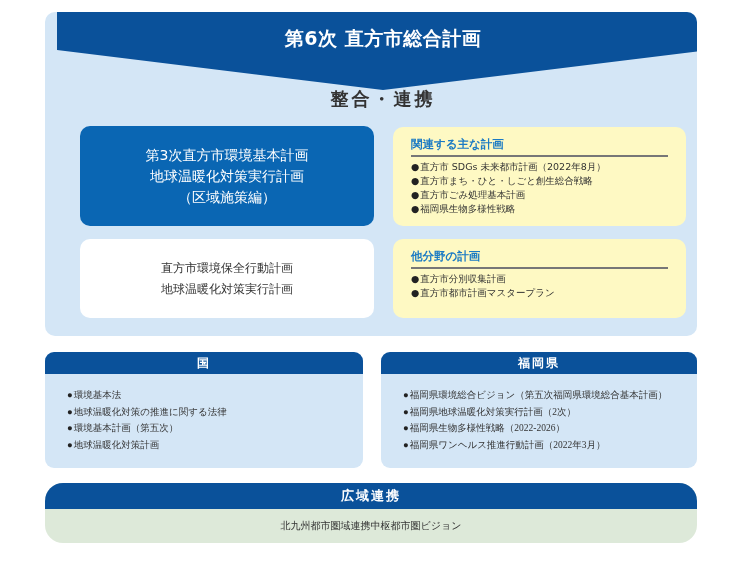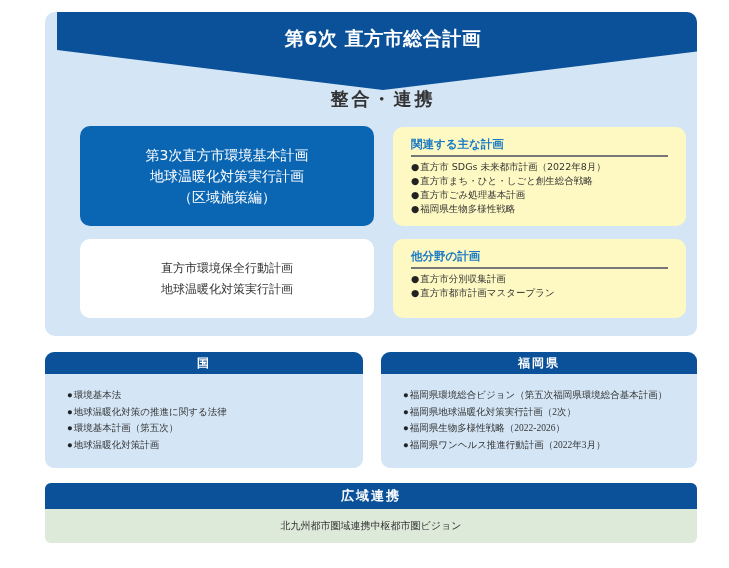--- a/index.html
+++ b/index.html
@@ -35,21 +35,21 @@
   
   .sec-box { background: #d4e6f6; border-radius: 9px; overflow: hidden; }
   .sec-kuni { left: 33px; top: 352px; width: 318px; height: 116px; }
   .sec-fuku { left: 369px; top: 352px; width: 316px; height: 116px; }
   .sec-header { height: 22px; background: #0a519a; color: #ffffff; text-align: center;
                 font-size: 12px; font-weight: bold; line-height: 22px; letter-spacing: 2px; }
   .sec-body { padding: 13px 0 0 22px; font-family: Liberation Serif, serif; }
   .sec-body .list-item { line-height: 16.5px; }
 
   .sec-koiki { left: 33px; top: 483px; width: 652px; height: 60px; background: #dde9d9;
-               border-radius: 6px; overflow: hidden; }
+               border-radius: 18px; overflow: hidden; }
   .sec-koiki .sec-header { height: 26px; line-height: 26px; font-size: 13px; }
   .koiki-body { text-align: center; font-size: 10px; line-height: 34px; color: #333; }
 </style>
 </head>
 <body>
 
 <div class="abs main-panel">
   <div class="abs main-header">
     <svg width="652" height="78" viewBox="0 0 652 78">
       <polygon points="0,0 652,0 652,38 326,78 0,38" fill="#0a519a"></polygon>

